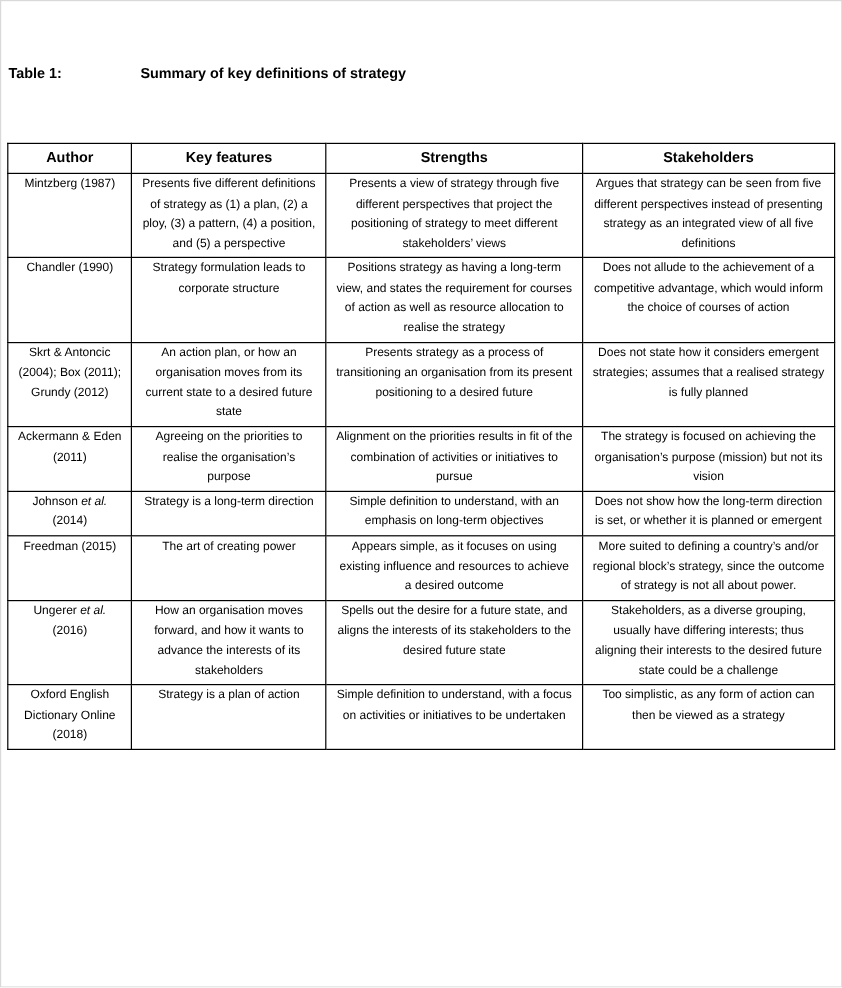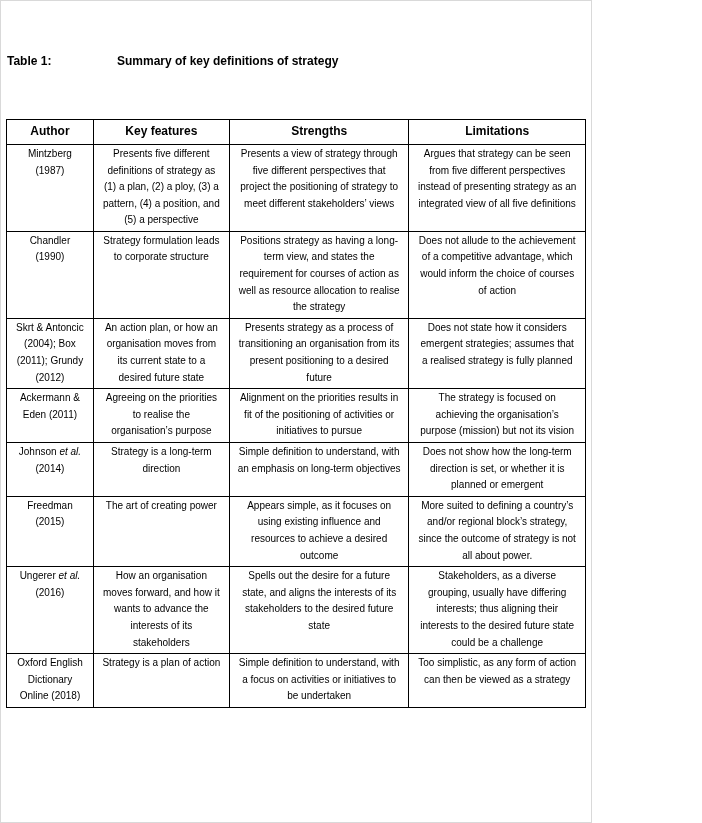--- a/index.html
+++ b/index.html
@@ -3,21 +3,21 @@
 <meta charset="utf-8">
 <style>
   * { box-sizing: border-box; }
   html, body { margin: 0; padding: 0; background: #ffffff; }
   body {
     font-family: "Liberation Sans", sans-serif;
     color: #000000;
     -webkit-font-smoothing: antialiased;
   }
   .page {
-    width: 592px;
+    width: 702px;
     height: 823px;
     background: #ffffff;
     border: 1px solid #d9d9d9;
     padding: 6px 5px 4px 5px;
     overflow: hidden;
   }
   .table-caption {
     display: flex;
     align-items: baseline;
     font-size: 12px;
@@ -73,21 +73,21 @@
       <col class="c-author">
       <col class="c-features">
       <col class="c-strengths">
       <col class="c-limits">
     </colgroup>
     <thead>
       <tr>
           <th>Author</th>
           <th>Key features</th>
           <th>Strengths</th>
-          <th>Limitations</th>
+          <th>Stakeholders</th>
         </tr>
     </thead>
     <tbody>
         <tr>
           <td>Mintzberg (1987)</td>
           <td>Presents five different definitions of strategy as (1) a plan, (2) a ploy, (3) a pattern, (4) a position, and (5) a perspective</td>
           <td>Presents a view of strategy through five different perspectives that project the positioning of strategy to meet different stakeholders’ views</td>
           <td>Argues that strategy can be seen from five different perspectives instead of presenting strategy as an integrated view of all five definitions</td>
         </tr>
         <tr>
@@ -98,21 +98,21 @@
         </tr>
         <tr>
           <td>Skrt &amp; Antoncic (2004); Box (2011); Grundy (2012)</td>
           <td>An action plan, or how an organisation moves from its current state to a desired future state</td>
           <td>Presents strategy as a process of transitioning an organisation from its present positioning to a desired future</td>
           <td>Does not state how it considers emergent strategies; assumes that a realised strategy is fully planned</td>
         </tr>
         <tr>
           <td>Ackermann &amp; Eden (2011)</td>
           <td>Agreeing on the priorities to realise the organisation’s purpose</td>
-          <td>Alignment on the priorities results in fit of the positioning of activities or initiatives to pursue</td>
+          <td>Alignment on the priorities results in fit of the combination of activities or initiatives to pursue</td>
           <td>The strategy is focused on achieving the organisation’s purpose (mission) but not its vision</td>
         </tr>
         <tr>
           <td>Johnson <i>et al.</i> (2014)</td>
           <td>Strategy is a long-term direction</td>
           <td>Simple definition to understand, with an emphasis on long-term objectives</td>
           <td>Does not show how the long-term direction is set, or whether it is planned or emergent</td>
         </tr>
         <tr>
           <td>Freedman (2015)</td>

